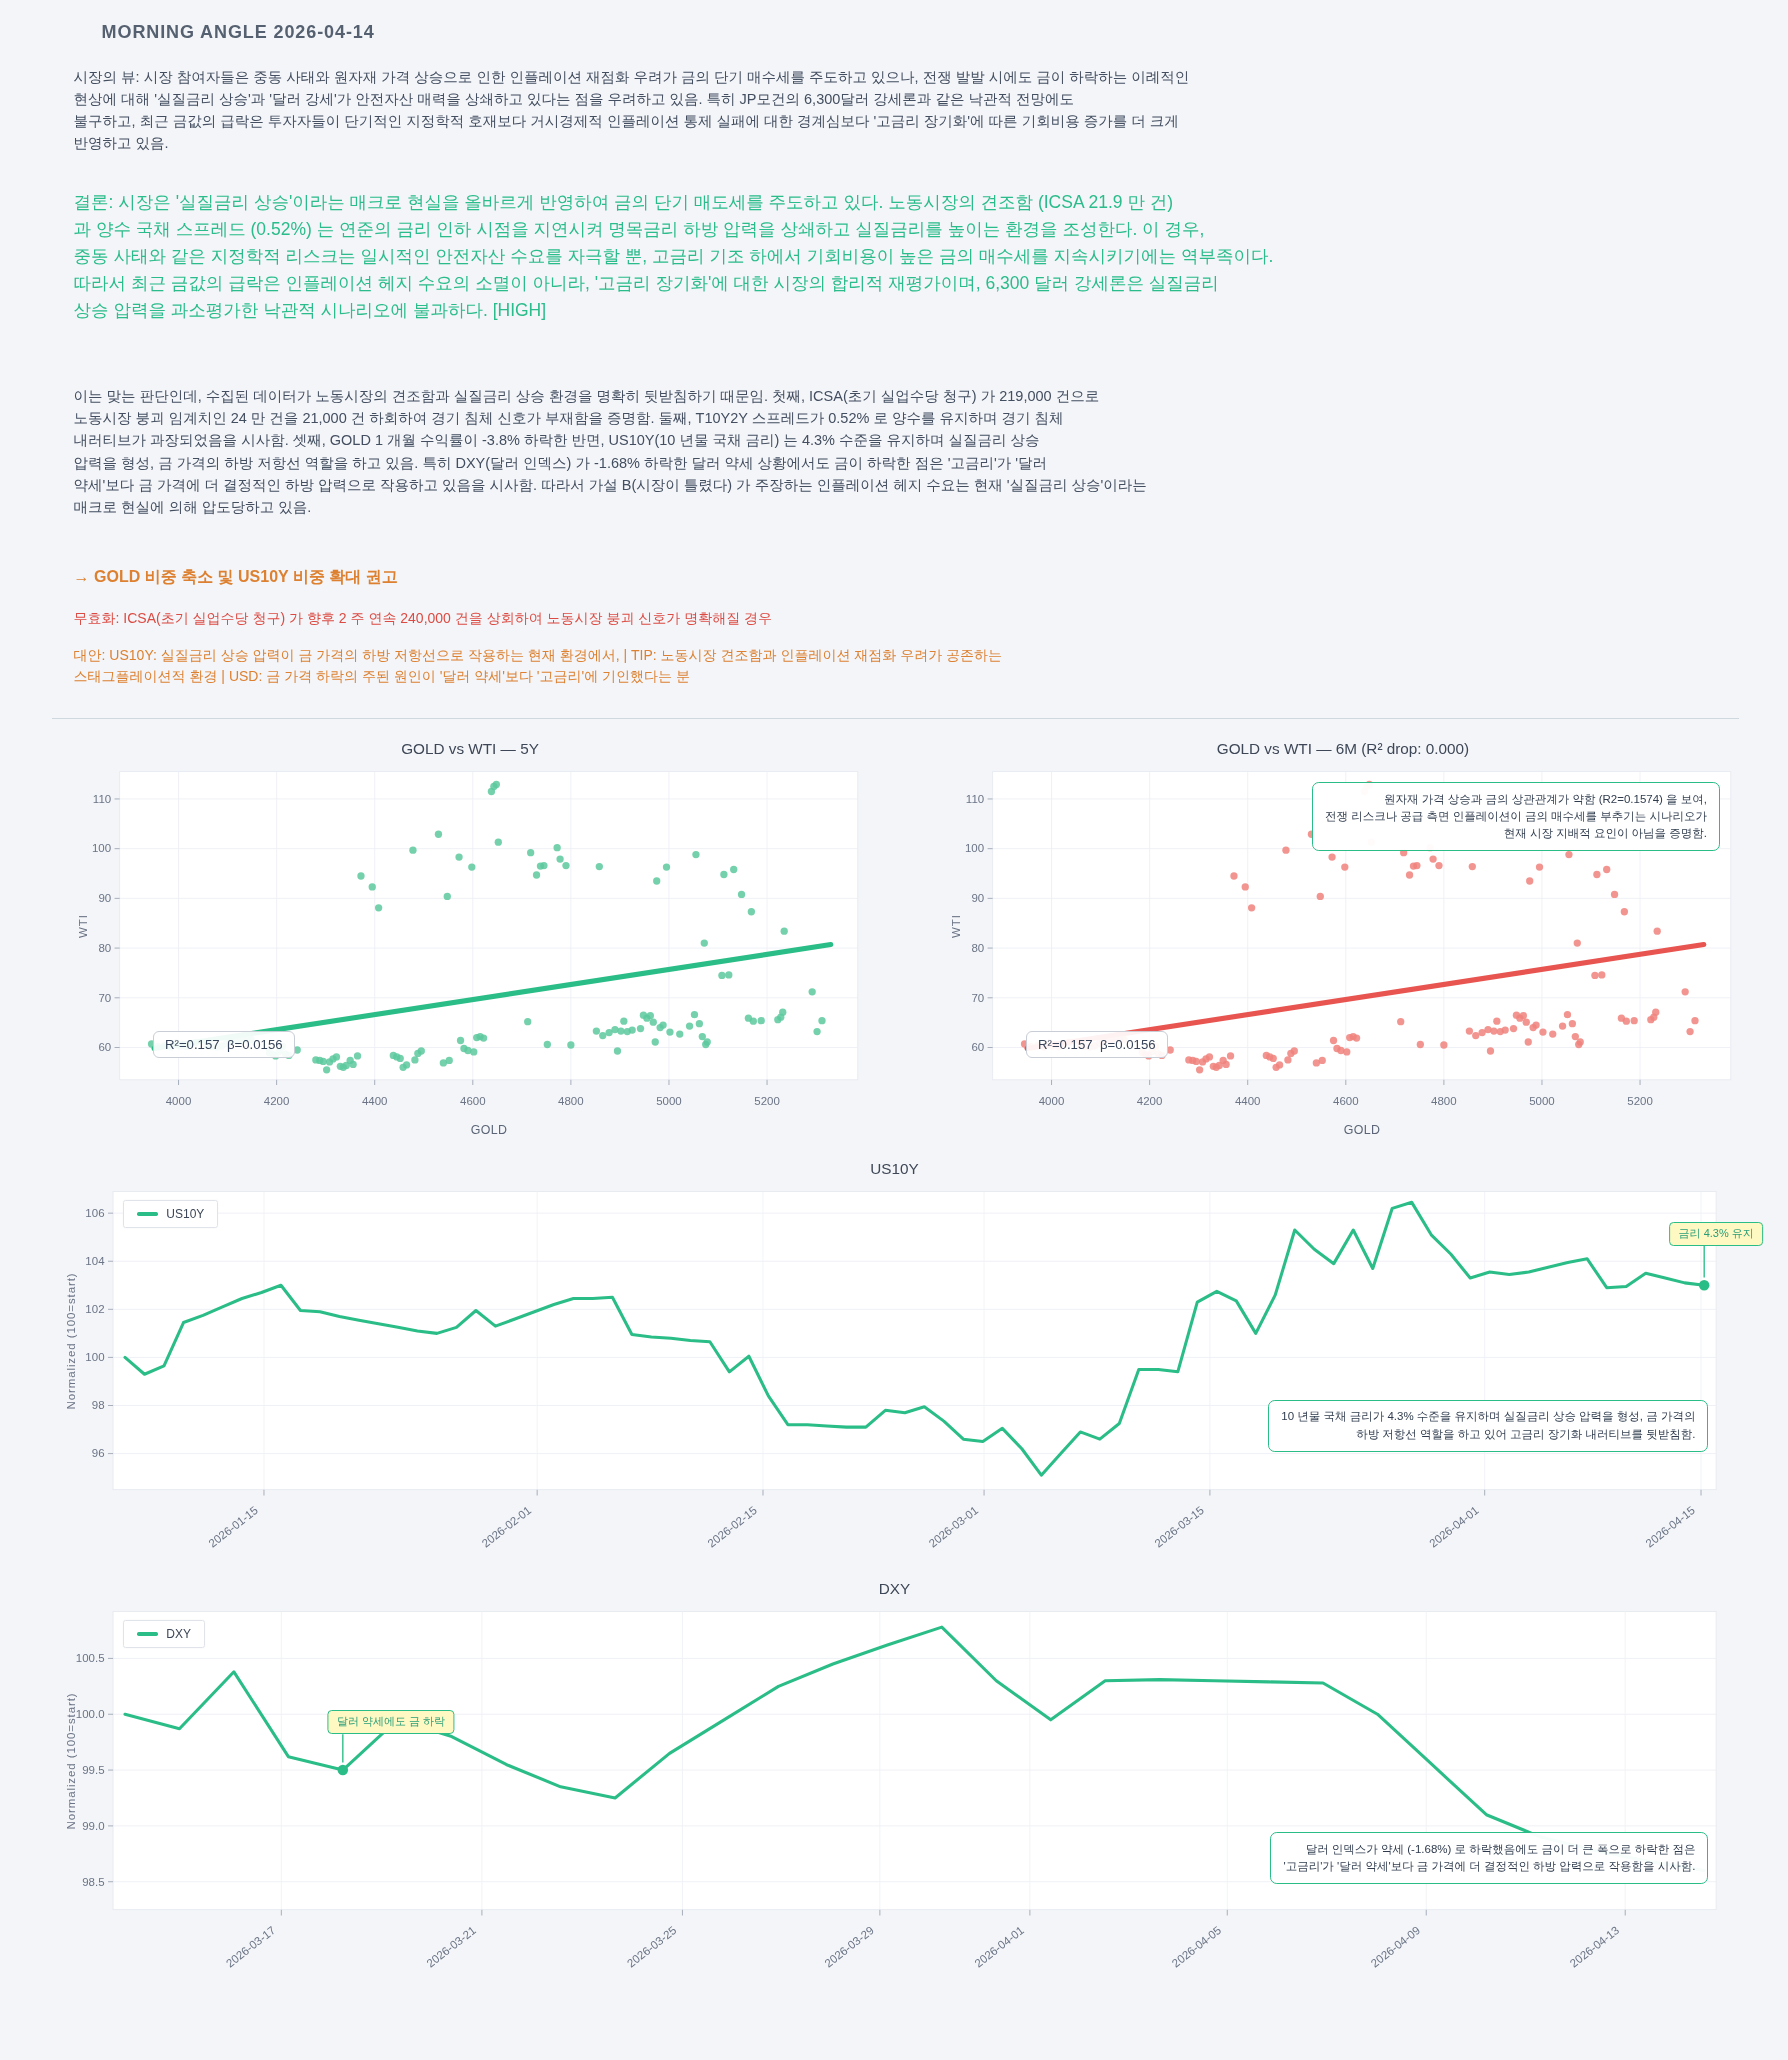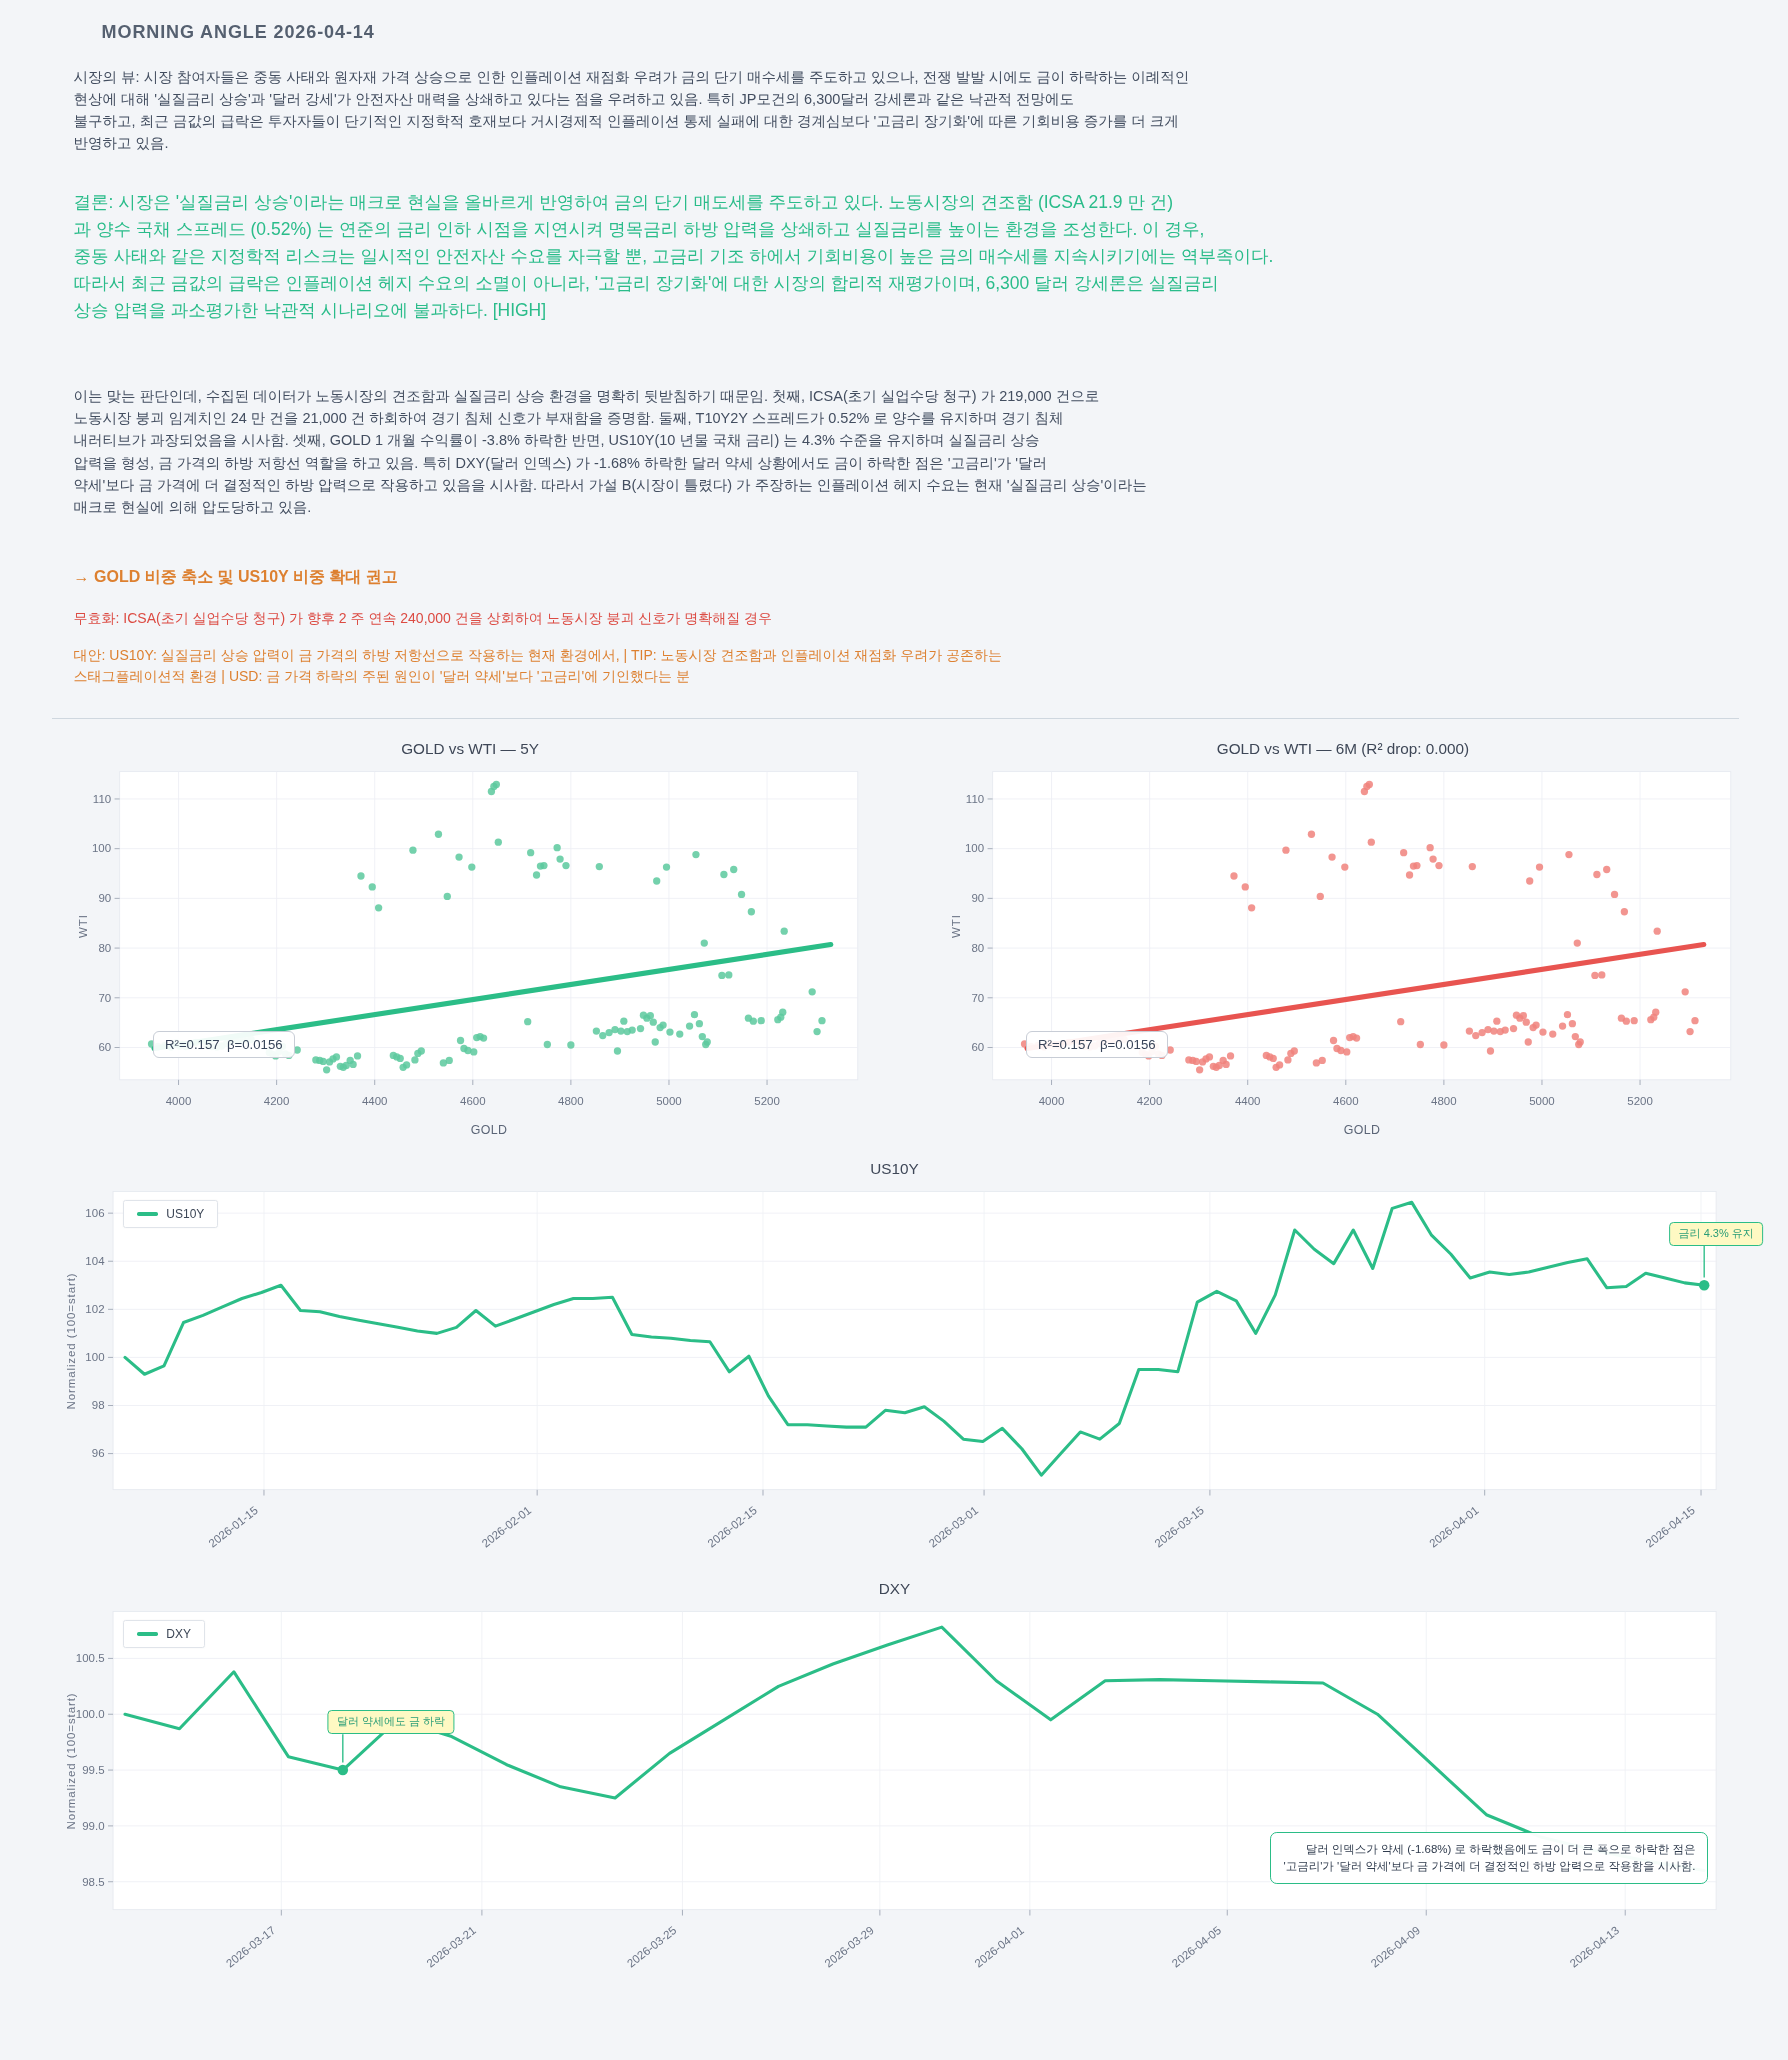--- a/index.html
+++ b/index.html
@@ -425,20 +425,23 @@
             <circle cx="832.5554817275748" cy="298.4322580645162" r="4.3" fill="#f0837c" opacity="0.85"></circle>
             <circle cx="834.8598006644518" cy="292.5935483870968" r="4.3" fill="#f0837c" opacity="0.85"></circle>
             <circle cx="836.5880398671096" cy="197.42258064516128" r="4.3" fill="#f0837c" opacity="0.85"></circle>
             <circle cx="869.424584717608" cy="268.6548387096774" r="4.3" fill="#f0837c" opacity="0.85"></circle>
             <circle cx="875.1853820598006" cy="315.36451612903227" r="4.3" fill="#f0837c" opacity="0.85"></circle>
             <circle cx="880.9461794019933" cy="302.51935483870966" r="4.3" fill="#f0837c" opacity="0.85"></circle>
             <line x1="96.32558139534883" y1="335.2161290322581" x2="891.3156146179401" y2="213.18709677419355" stroke="#e85450" stroke-width="6" stroke-linecap="round"></line>
           </svg>
           <div class="axis-y" style="left: 11px; top: 163px;">WTI</div>
           <div class="statbox" style="left: 81px; top: 268px;">R²=0.157  β=0.0156</div>
+          <div class="note" style="right: 21px; top: 19.3px; border-color: rgb(43, 189, 135);">원자재 가격 상승과 금의 상관관계가 약함 (R2=0.1574) 을 보여,
+전쟁 리스크나 공급 측면 인플레이션이 금의 매수세를 부추기는 시나리오가
+현재 시장 지배적 요인이 아님을 증명함.</div>
         </div>
         <div class="axis-x" style="left: 417px; top: 383px; position: absolute;">GOLD</div>
       </div>
   </div>
   <div class="chart wide">
       <div class="chart-title">US10Y</div>
       <div class="plot-wrap" style="width: 1670px; height: 385px;">
         <svg width="1670" height="385" viewBox="0 0 1960 452">
           <rect x="62" y="10" width="1882" height="350" fill="#ffffff" stroke="#e6e9ef" stroke-width="1"></rect>
           <line x1="62" y1="317.66129032258067" x2="1944" y2="317.66129032258067" stroke="#edeff4" stroke-width="1"></line>
@@ -483,20 +486,22 @@
           <polyline points="76,204.75806451612908 98.88888888888889,224.51612903225822 121.77777777777777,214.63709677419345 144.66666666666666,163.83064516129033 167.55555555555554,155.36290322580655 190.44444444444446,145.4838709677422 213.33333333333331,135.60483870967744 236.2222222222222,128.5483870967742 259.1111111111111,120.08064516129043 282,149.71774193548387 304.8888888888889,151.12903225806446 327.77777777777777,156.7741935483871 350.66666666666663,161.0080645161292 373.55555555555554,165.2419354838709 396.4444444444444,169.47580645161298 419.3333333333333,173.70967741935507 442.22222222222223,176.5322580645162 465.1111111111111,169.47580645161298 488,149.71774193548387 510.88888888888886,168.06451612903243 533.7777777777778,159.59677419354864 556.6666666666666,151.12903225806446 579.5555555555555,142.66129032258067 602.4444444444445,135.60483870967744 625.3333333333333,135.60483870967744 648.2222222222222,134.19354838709688 671.1111111111111,177.94354838709677 694,180.7661290322583 716.8888888888888,182.17741935483886 739.7777777777777,185 762.6666666666666,186.41129032258056 785.5555555555555,221.69354838709666 808.4444444444445,203.34677419354853 831.3333333333333,249.91935483870958 854.2222222222222,283.7903225806451 877.1111111111111,283.7903225806451 900,285.2016129032257 922.8888888888888,286.61290322580663 945.7777777777777,286.61290322580663 968.6666666666666,266.85483870967755 991.5555555555555,269.67741935483866 1014.4444444444445,262.6209677419355 1037.3333333333333,279.5564516129034 1060.2222222222222,300.7258064516131 1083.111111111111,303.5483870967742 1106,288.0241935483872 1128.888888888889,312.016129032258 1151.7777777777778,343.0645161290324 1174.6666666666665,317.66129032258067 1197.5555555555557,292.2580645161289 1220.4444444444443,300.7258064516131 1243.3333333333335,282.37903225806457 1266.2222222222222,218.87096774193554 1289.111111111111,218.87096774193554 1312,221.69354838709666 1334.888888888889,139.83870967741953 1357.7777777777776,127.13709677419365 1380.6666666666667,138.42741935483897 1403.5555555555554,176.5322580645162 1426.4444444444446,131.37096774193574 1449.3333333333333,55.16129032258087 1472.2222222222222,77.7419354838711 1495.111111111111,94.67741935483868 1518,55.16129032258087 1540.888888888889,100.32258064516132 1563.7777777777778,29.758064516129103 1586.6666666666665,22.70161290322588 1609.5555555555557,60.80645161290352 1632.4444444444443,83.38709677419375 1655.3333333333333,111.61290322580665 1678.2222222222222,104.55645161290342 1701.111111111111,107.37903225806454 1724,104.55645161290342 1746.888888888889,98.91129032258075 1769.7777777777776,93.2661290322581 1792.6666666666667,89.03225806451641 1815.5555555555554,122.90322580645154 1838.4444444444443,121.491935483871 1861.3333333333333,105.96774193548399 1884.2222222222222,111.61290322580665 1907.111111111111,117.25806451612931 1930,120.08064516129043" fill="none" stroke="#2bbd87" stroke-width="3.6" stroke-linejoin="round" stroke-linecap="round"></polyline>
           <circle cx="1930" cy="120.08064516129043" r="6.2" fill="#2bbd87"></circle>
           <line x1="1930" y1="111.08064516129043" x2="1930" y2="74.08064516129043" stroke="#2bbd87" stroke-width="1.6"></line>
         </svg>
         <div class="callout" style="left: 1644px; bottom: 322px; transform: translateX(-88%); border-color: rgb(43, 189, 135);">금리 4.3% 유지</div>
         <div class="axis-y" style="left: 11px; top: 158px;">Normalized (100=start)</div>
         <div class="legend" style="left: 63px; top: 17px;">
           <div class="swatch" style="background: rgb(43, 189, 135);"></div>
           <span>US10Y</span>
         </div>
+        <div class="note" style="right: 21.6px; top: 217px; border-color: rgb(43, 189, 135);">10 년물 국채 금리가 4.3% 수준을 유지하며 실질금리 상승 압력을 형성, 금 가격의
+하방 저항선 역할을 하고 있어 고금리 장기화 내러티브를 뒷받침함.</div>
       </div>
     </div>
   <div class="chart wide">
       <div class="chart-title">DXY</div>
       <div class="plot-wrap" style="width: 1670px; height: 385px;">
         <svg width="1670" height="385" viewBox="0 0 1960 452">
           <rect x="62" y="10" width="1882" height="350" fill="#ffffff" stroke="#e6e9ef" stroke-width="1"></rect>
           <line x1="62" y1="327.2284644194757" x2="1944" y2="327.2284644194757" stroke="#edeff4" stroke-width="1"></line>
           <line x1="56" y1="327.2284644194757" x2="62" y2="327.2284644194757" stroke="#a9b0bd" stroke-width="1.2"></line>
           <text x="52" y="331.7284644194757" text-anchor="end" class="tick">98.5</text>

